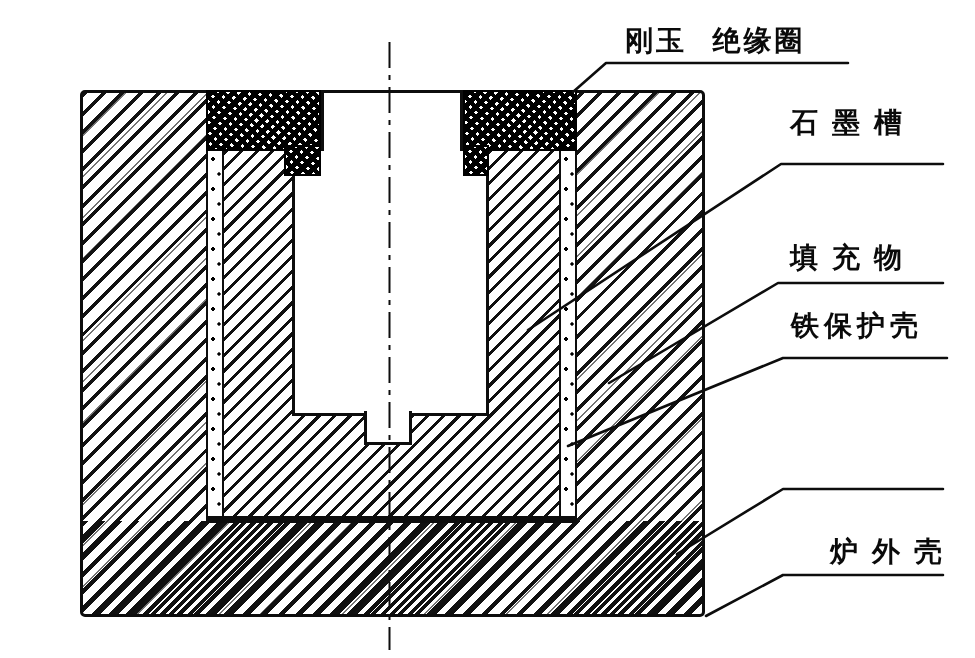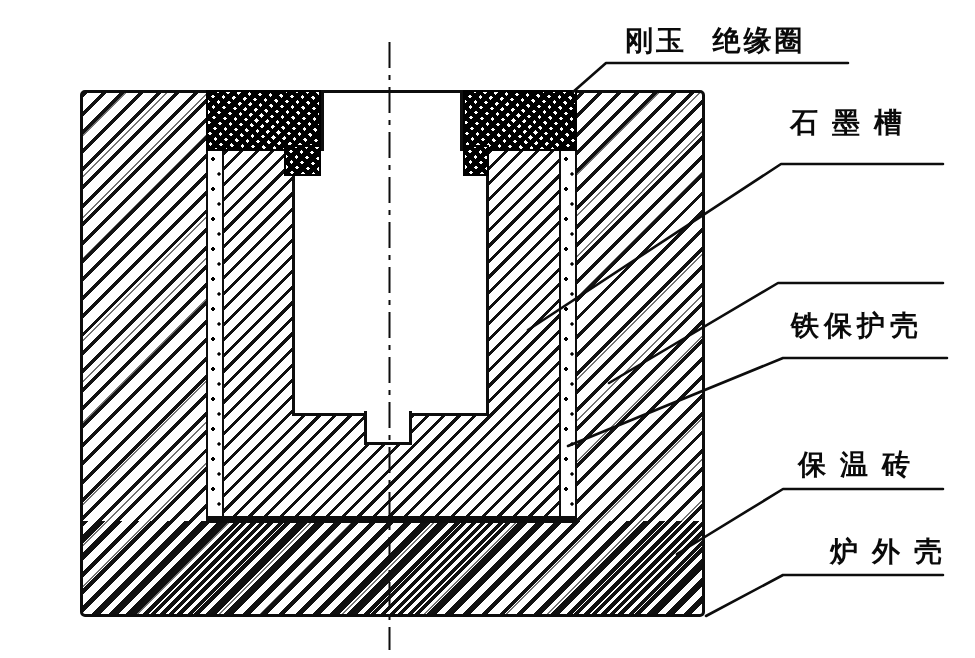--- a/index.html
+++ b/index.html
@@ -121,16 +121,16 @@
     <polyline points="833,63 591,63 558,92"></polyline>
     <polyline points="928,164 766,164 513,330"></polyline>
     <polyline points="928,283 763,283 594,383"></polyline>
     <polyline points="932,358 768,358 553,446"></polyline>
     <polyline points="928,489 768,489 662,554"></polyline>
     <polyline points="928,575 768,575 691,616"></polyline>
   </svg>
 
   <div class="lbl ls-title" style="left:610px;top:26px;">刚玉  绝缘圈</div>
   <div class="lbl ls-wide" style="left:775px;top:108px;">石墨槽</div>
+  <div class="lbl ls-wide" style="left:775px;top:243px;">填充物</div>
   <div class="lbl ls-med" style="left:776px;top:311px;">铁保护壳</div>
-  <div class="lbl ls-wide" style="left:783px;top:450px;">保温砖</div>
   <div class="lbl ls-wide" style="left:815px;top:537px;">炉外壳</div>
 </div>
 
 </body></html>

